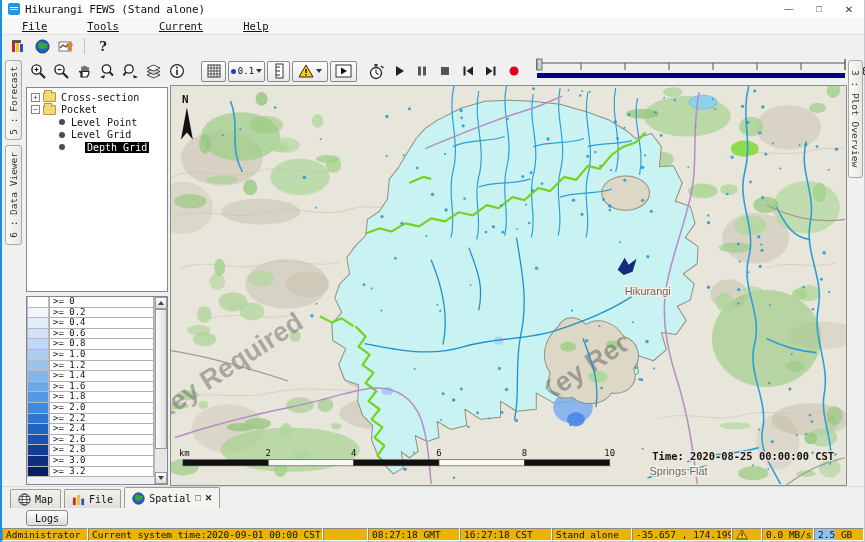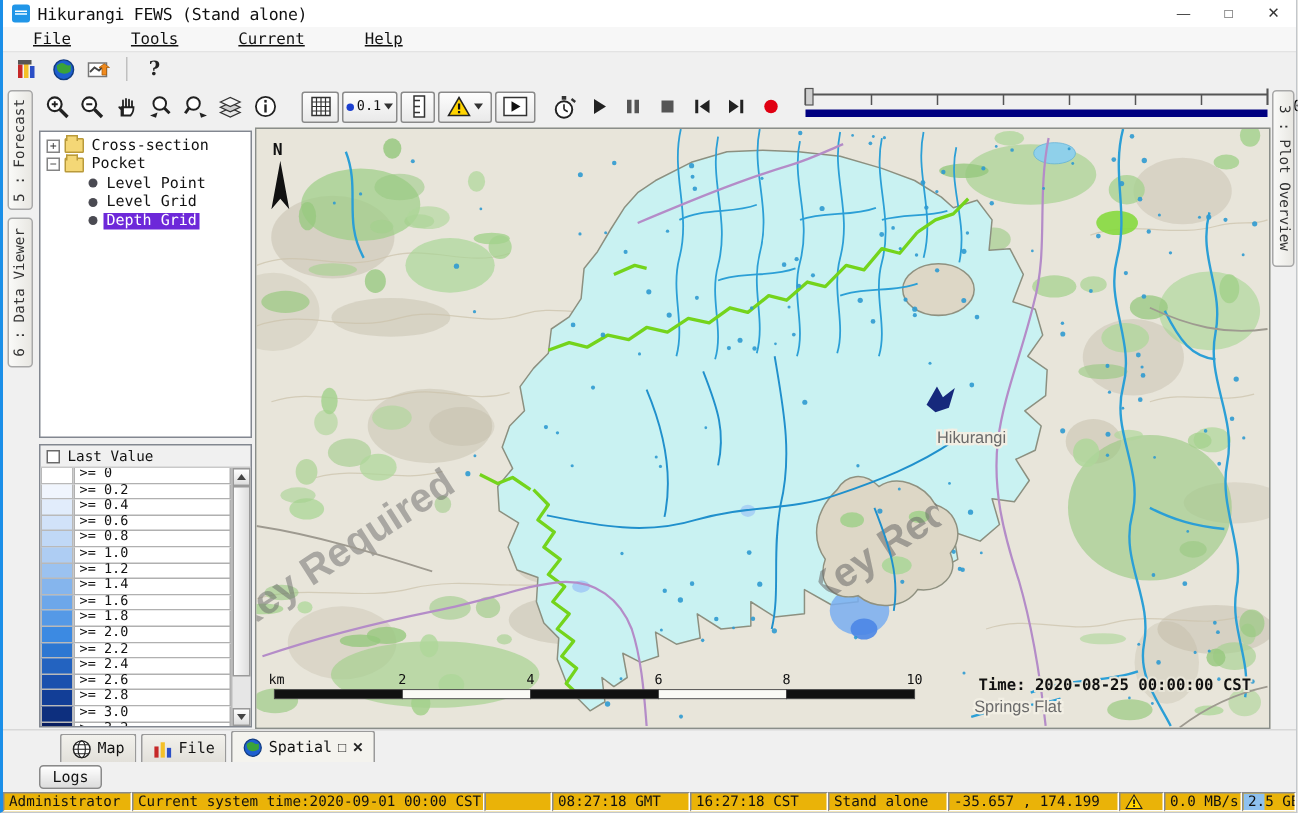--- a/index.html
+++ b/index.html
@@ -61,21 +61,21 @@
   .leftpanel { width:146px; flex:0 0 auto; display:flex; flex-direction:column; padding:2px 2px 1px 2px; }
   .treebox { height:205px; flex:0 0 auto; background:#fff; border:1px solid #828790; overflow:hidden; padding-top:3px; }
   .tree-row { height:12.5px; display:flex; align-items:center; font-size:10px; color:#111; white-space:nowrap; }
   .tw-box { width:9px; height:9px; border:1px solid #848484; background:#fff; font-size:8px; line-height:7px;
             text-align:center; color:#333; margin:0 3px 0 4px; flex:0 0 auto; font-family:"Liberation Sans",sans-serif;}
   .tw-folder { width:13px; height:10px; background:#f4d776; border:1px solid #b99a3a; border-radius:1px; margin-right:3px; flex:0 0 auto; position:relative;}
   .tw-folder::before { content:""; position:absolute; top:-3px; left:0; width:6px; height:3px; background:#f4d776; border:1px solid #b99a3a; border-bottom:none; }
   .tw-bullet { width:6px; height:6px; border-radius:50%; background:#4a4a52; margin:0 4px 0 2px; flex:0 0 auto; }
   .tree-indent2 { width:30px; flex:0 0 auto; border-right:0; }
   .tree-label { padding:0 2px; }
-  .tree-label.selected { background:#6d28d9; color:#fff; }
+  .tree-label.selected { background:#000000; color:#fff;margin-left:16px; }
 
   .splitter { height:4px; flex:0 0 auto; }
   .legendbox { flex:1 1 auto; border:1px solid #828790; background:#f0f0f0; display:flex; flex-direction:column; min-height:0; }
   .legend-header { height:15px; display:flex; align-items:center; border-bottom:1px solid #c9c9c9; flex:0 0 auto; }
   .lv-check { width:9px; height:9px; border:1px solid #6a6a6a; background:#fff; margin:0 5px 0 4px; flex:0 0 auto;}
   .legend-header span { font-size:9.5px; color:#111; }
   .legend-body { flex:1 1 auto; display:flex; min-height:0; }
   .legend-rows { flex:1 1 auto; overflow:hidden; }
   .lg-row { height:10.6px; display:flex; }
   .lg-swatch { width:22px; flex:0 0 auto; border:1px solid #b9b9b9; border-top:0; }
@@ -86,36 +86,36 @@
              display:flex; align-items:center; justify-content:center; }
   .scr-arrow-up { width:0;height:0;border-left:3px solid transparent;border-right:3px solid transparent;border-bottom:4px solid #444;}
   .scr-arrow-dn { width:0;height:0;border-left:3px solid transparent;border-right:3px solid transparent;border-top:4px solid #444;}
   .scr-track { flex:1 1 auto; position:relative; }
   .scr-thumb { position:absolute; top:0; left:0; right:0; height:86%; border:1px solid #9a9a9a; background:linear-gradient(90deg,#fcfcfc,#dedede); }
 
   .mapbox { flex:1 1 auto; position:relative; border:1px solid #8a8e8a; min-width:0; background:#e8e5da;}
   .mapbox svg { position:absolute; inset:0; width:100%; height:100%; display:block; }
 
   
-  .bottomtabs { height:22px; flex:0 0 auto; display:flex; align-items:flex-end; padding-left:38px; gap:3px; border-top:1px solid #d8d8d8;}
+  .bottomtabs { height:22px; flex:0 0 auto; display:flex; align-items:flex-end; padding-left:8px; gap:3px; border-top:1px solid #d8d8d8;}
   .btab { height:19px; display:flex; align-items:center; gap:4px; padding:0 7px; border:1px solid #9a9a9a; border-bottom:none;
           border-radius:2px 2px 0 0; background:linear-gradient(#f2f1ec,#e2e0da); font-size:10px; color:#111; }
   .btab.active { height:21px; background:#f4f3ee; }
   .btab .mini { font-size:9px; color:#222; font-family:"Liberation Sans",sans-serif; font-weight:bold; }
 
   .logsrow { height:20px; flex:0 0 auto; display:flex; align-items:center; padding-left:24px; }
   .logs-btn { height:16px; padding:0 8px; border:1px solid #8a8a8a; border-radius:3px;
               background:linear-gradient(#fff,#dcdcdc); font-size:10px; color:#111; display:flex; align-items:center;}
 
   
   .statusbar { height:13px; flex:0 0 auto; display:flex; background:#eab308; }
   .st-cell { border:1px solid; border-color:#8a8a8a #ffffff #ffffff #8a8a8a; font-size:9.5px; color:#111;
              padding:0 3px; white-space:nowrap; overflow:hidden; display:flex; align-items:center; flex:0 0 auto; }
   .st-user{width:86px;} .st-sys{width:235px;} .st-empty{width:45px;} .st-gmt{width:92px;} .st-cst{width:92px;}
-  .st-mode{width:80px;} .st-coords{width:114px;} .st-warn{width:30px; justify-content:flex-start;}
+  .st-mode{width:80px;} .st-coords{width:100px;} .st-warn{width:30px; justify-content:flex-start;}
   .st-rate{width:52px;} .st-mem{flex:1 1 auto; position:relative;}
   .mem-fill { position:absolute; left:0; top:0; bottom:0; width:42%; background:#8ec1ef; }
   .st-mem span { position:relative; }
 </style>
 </head>
 <body>
 
 <div class="window">
 
   <div class="titlebar">
@@ -344,24 +344,20 @@
               <span class="tree-label">Level Grid</span>
             </div>
             <div class="tree-row">
               <span class="tree-indent2"></span>
               <span class="tw-bullet"></span>
               <span class="tree-label selected">Depth Grid</span>
             </div>
           </div>
           <div class="splitter"></div>
           <div class="legendbox">
-            <div class="legend-header">
-              <span class="lv-check"></span>
-              <span>Last Value</span>
-            </div>
             <div class="legend-body">
               <div class="legend-rows" id="legend-rows">
                   <div class="lg-row">
                     <div class="lg-swatch" style="background: rgb(255, 255, 255);"></div>
                     <div class="lg-value">&gt;= 0</div>
                   </div>
                   <div class="lg-row">
                     <div class="lg-swatch" style="background: rgb(240, 245, 253);"></div>
                     <div class="lg-value">&gt;= 0.2</div>
                   </div>

